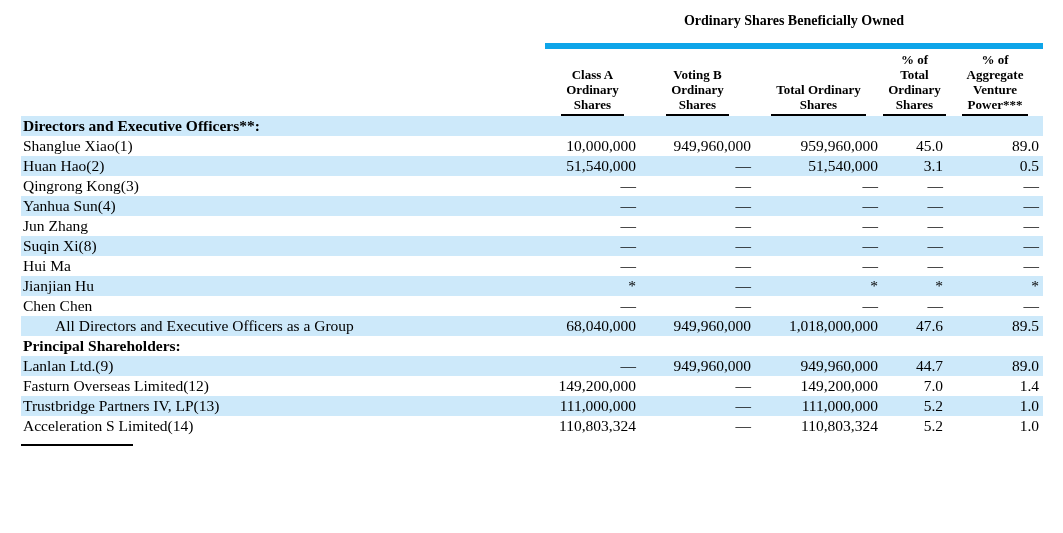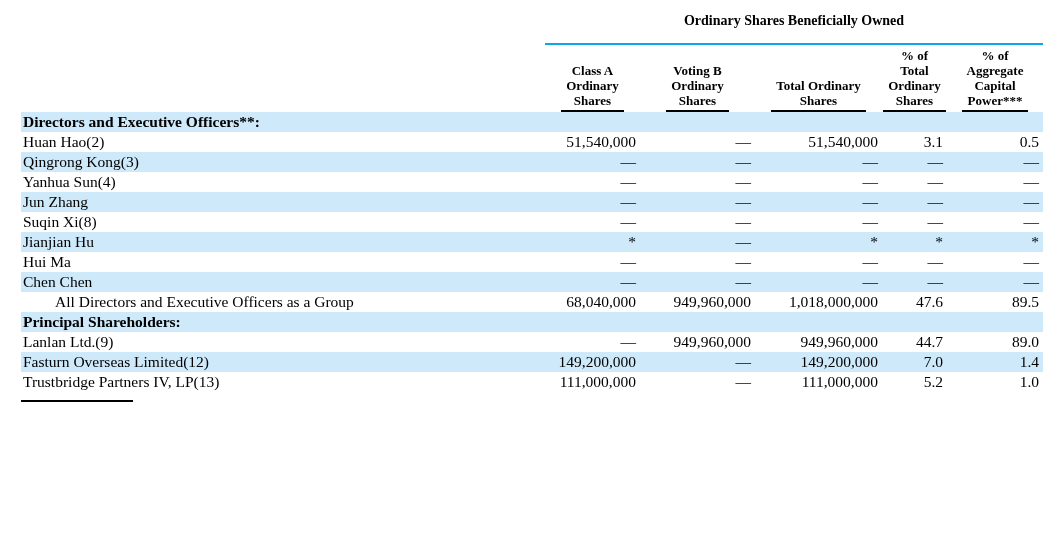--- a/index.html
+++ b/index.html
@@ -13,21 +13,21 @@
   .page { position: relative; width: 1063px; height: 533px; }
   table.ownership {
     border-collapse: collapse;
     table-layout: fixed;
     width: 1022px;
     margin: 12px 20px 0 21px;
   }
   thead th { font-weight: bold; vertical-align: bottom; padding: 0; }
   th.spacer { border: none; }
   th.group-header {
-    border-bottom: 2px solid #0ea5e9;
+    border-bottom: 6px solid #0ea5e9;
     font-size: 14px;
     line-height: 18px;
     padding-bottom: 13px;
   }
   tr.cols-row th {
     text-align: center;
     font-size: 13px;
     line-height: 15px;
     padding-top: 3px;
   }
@@ -76,33 +76,41 @@
         <th class="group-header" colspan="5">
           <div>Ordinary Shares Beneficially Owned</div>
         </th>
       </tr>
       <tr class="cols-row" id="cols-row">
         <th class="spacer"></th>
       <th><div class="colhead"><span>Class A</span><br><span>Ordinary</span><br><span>Shares</span></div></th>
           <th><div class="colhead"><span>Voting B</span><br><span>Ordinary</span><br><span>Shares</span></div></th>
           <th><div class="colhead"><span>Total Ordinary</span><br><span>Shares</span></div></th>
           <th><div class="colhead"><span>% of</span><br><span>Total</span><br><span>Ordinary</span><br><span>Shares</span></div></th>
-          <th><div class="colhead"><span>% of</span><br><span>Aggregate</span><br><span>Capital</span><br><span>Power***</span></div></th>
+          <th><div class="colhead"><span>% of</span><br><span>Aggregate</span><br><span>Venture</span><br><span>Power***</span></div></th>
         </tr>
     </thead>
     <tbody id="table-body">
         <tr class="row-section">
           <td class="name">Directors and Executive Officers**:</td>
           <td class="num"></td>
           <td class="num"></td>
           <td class="num"></td>
           <td class="num"></td>
           <td class="num"></td>
         </tr>
         <tr class="row-person">
+          <td class="name">Shanglue Xiao(1)</td>
+          <td class="num">10,000,000</td>
+          <td class="num">949,960,000</td>
+          <td class="num">959,960,000</td>
+          <td class="num">45.0</td>
+          <td class="num">89.0</td>
+        </tr>
+        <tr class="row-person">
           <td class="name">Huan Hao(2)</td>
           <td class="num">51,540,000</td>
           <td class="num">—</td>
           <td class="num">51,540,000</td>
           <td class="num">3.1</td>
           <td class="num">0.5</td>
         </tr>
         <tr class="row-person">
           <td class="name">Qingrong Kong(3)</td>
           <td class="num">—</td>
@@ -129,34 +137,34 @@
         </tr>
         <tr class="row-person">
           <td class="name">Suqin Xi(8)</td>
           <td class="num">—</td>
           <td class="num">—</td>
           <td class="num">—</td>
           <td class="num">—</td>
           <td class="num">—</td>
         </tr>
         <tr class="row-person">
+          <td class="name">Hui Ma</td>
+          <td class="num">—</td>
+          <td class="num">—</td>
+          <td class="num">—</td>
+          <td class="num">—</td>
+          <td class="num">—</td>
+        </tr>
+        <tr class="row-person">
           <td class="name">Jianjian Hu</td>
           <td class="num">*</td>
           <td class="num">—</td>
           <td class="num">*</td>
           <td class="num">*</td>
           <td class="num">*</td>
-        </tr>
-        <tr class="row-person">
-          <td class="name">Hui Ma</td>
-          <td class="num">—</td>
-          <td class="num">—</td>
-          <td class="num">—</td>
-          <td class="num">—</td>
-          <td class="num">—</td>
         </tr>
         <tr class="row-person">
           <td class="name">Chen Chen</td>
           <td class="num">—</td>
           <td class="num">—</td>
           <td class="num">—</td>
           <td class="num">—</td>
           <td class="num">—</td>
         </tr>
         <tr class="row-total">
@@ -189,19 +197,27 @@
           <td class="num">—</td>
           <td class="num">149,200,000</td>
           <td class="num">7.0</td>
           <td class="num">1.4</td>
         </tr>
         <tr class="row-person">
           <td class="name">Trustbridge Partners IV, LP(13)</td>
           <td class="num">111,000,000</td>
           <td class="num">—</td>
           <td class="num">111,000,000</td>
+          <td class="num">5.2</td>
+          <td class="num">1.0</td>
+        </tr>
+        <tr class="row-person">
+          <td class="name">Acceleration S Limited(14)</td>
+          <td class="num">110,803,324</td>
+          <td class="num">—</td>
+          <td class="num">110,803,324</td>
           <td class="num">5.2</td>
           <td class="num">1.0</td>
         </tr>
       </tbody>
   </table>
   <div class="footnote-rule"></div>
 </div>
 
 </body></html>

